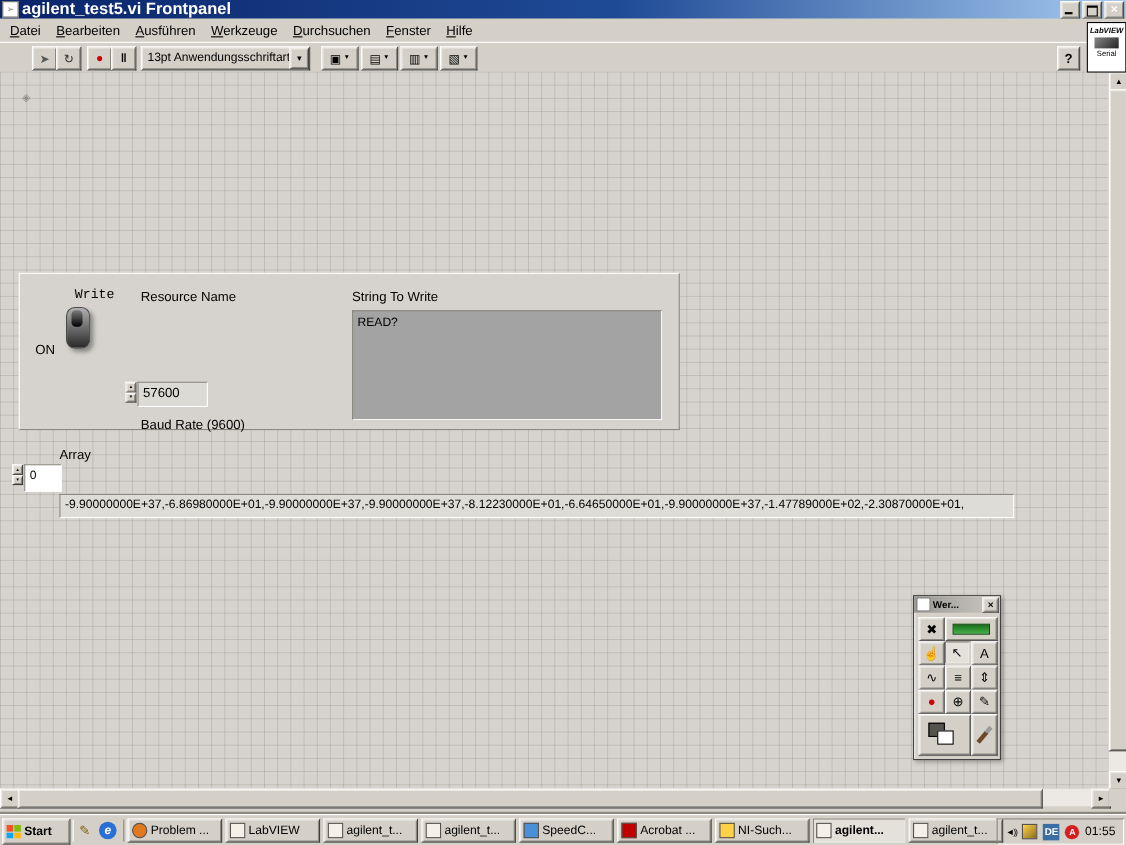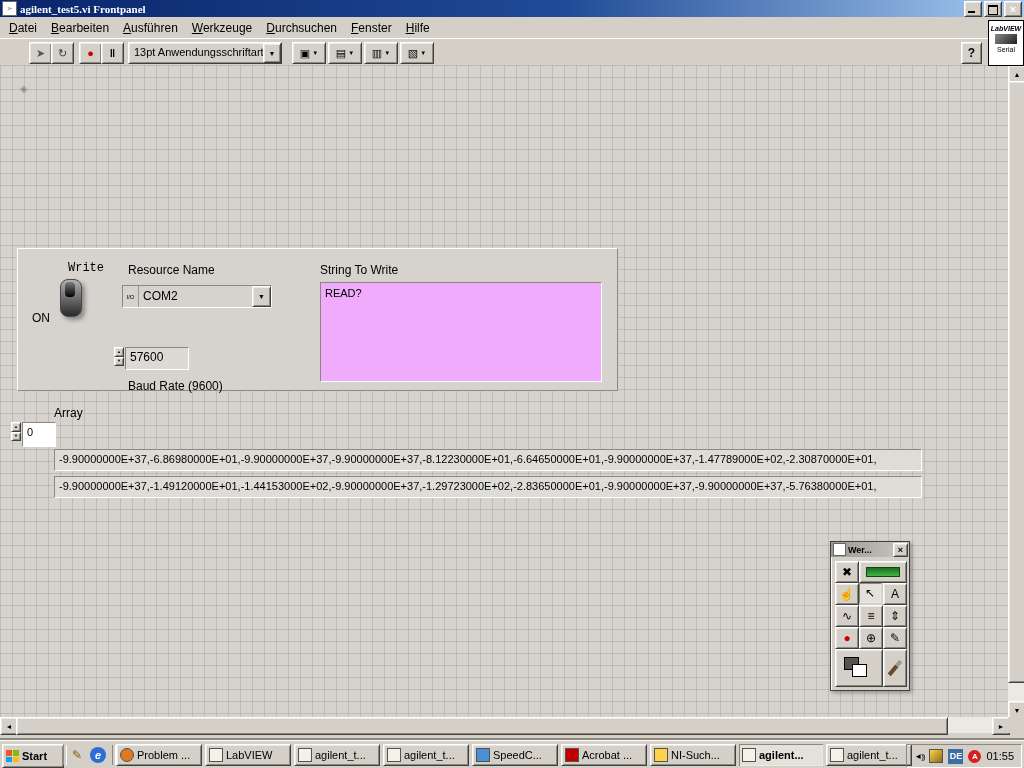--- a/index.html
+++ b/index.html
@@ -15,21 +15,21 @@
   .sunk{border:1px solid;border-color:#8a887f #ffffff #ffffff #8a887f;}
   .raised{border:1px solid;border-color:#ffffff #8a887f #8a887f #ffffff;}
   .center{display:flex;align-items:center;justify-content:center;}
 
   
   #titlebar{left:0;top:0;width:1024px;height:17px;
     background:linear-gradient(90deg,#0a246a 0%,#1f4b96 55%,#a6caf0 100%);
     display:flex;align-items:center;color:#fff;}
   #win-icon{width:13px;height:13px;margin:0 3px 0 2px;background:#fff;border:1px solid #6a6a6a;
     font-size:8px;color:#888;display:flex;align-items:center;justify-content:center;}
-  #title-text{font-size:11px;font-weight:bold;flex:1;white-space:nowrap;font-family:Liberation Serif, serif;}
+  #title-text{font-size:15px;font-weight:bold;flex:1;white-space:nowrap;}
   .cap-btn{width:16px;height:14px;margin-right:2px;font-size:9px;position:relative;}
   .glyph-min{position:absolute;left:3px;bottom:3px;width:7px;height:2px;background:#000;}
   .glyph-max{position:absolute;left:3px;top:3px;width:8px;height:7px;border:1px solid #000;border-top-width:2px;}
   .glyph-close{font-size:11px;font-weight:bold;line-height:12px;}
 
   
   #menubar{left:0;top:17px;width:1024px;height:21px;background:#d4d0c8;
     display:flex;align-items:center;padding-left:2px;}
   .menu-item{display:inline-block;padding:2px 7px;font-size:12px;}
   .menu-item::first-letter{text-decoration:underline;}
@@ -71,21 +71,21 @@
   #resource-combo{position:absolute;left:104px;top:36px;width:148px;height:21px;display:flex;background:#d6d3ce;}
   #resource-combo .io{width:15px;font-size:6px;border-right:1px solid #9a9890;
     display:flex;align-items:center;justify-content:center;}
   #resource-combo .val{flex:1;font-size:12px;padding:3px 0 0 4px;}
   #resource-combo .arrow{width:17px;font-size:7px;}
 
   .spin-col{position:absolute;width:10px;height:19px;display:flex;flex-direction:column;}
   .spin-btn{flex:1;font-size:4px;line-height:4px;}
   #baud-box{position:absolute;left:107px;top:98px;width:58px;height:19px;background:#dcdad5;
     font-size:12px;padding:2px 0 0 4px;}
-  #stw-box{position:absolute;left:302px;top:33px;width:272px;height:90px;background:#f0abfc;
+  #stw-box{position:absolute;left:302px;top:33px;width:272px;height:90px;background:#a3a3a3;
     font-size:11px;padding:4px;}
 
   
   #index-box{position:absolute;left:22px;top:357px;width:28px;height:20px;background:#fff;
     font-size:11px;padding:3px 0 0 4px;}
   .array-row{position:absolute;left:54px;width:862px;height:20px;background:#dedcd7;
     font-size:11px;line-height:18px;padding-left:4px;white-space:nowrap;overflow:hidden;}
 
   
   #palette{left:830px;top:476px;width:78px;height:148px;background:#d4d0c8;
@@ -222,27 +222,20 @@
   <div class="abs" id="origin-marker">◈</div>
 
   <div class="abs raised" id="cluster">
     <div class="lv-label" style="left:30px;top:12px;width:56px;text-align:right;font-family:Liberation Mono, monospace;">Write</div>
     <div id="toggle-switch">
       <div id="toggle-lever"></div>
     </div>
     <div class="lv-label" style="left:14px;top:62px;">ON</div>
 
     <div class="lv-label" style="left:110px;top:14px;">Resource Name</div>
-    <div id="resource-combo" class="sunk">
-      <div class="io">I/O</div>
-      <div class="val">COM2</div>
-      <div class="arrow btn3d center">
-          <span>▼</span>
-        </div>
-    </div>
 
     <div class="lv-label" style="left:110px;top:82px;margin-top:48px;">Baud Rate (9600)</div>
     <div class="spin-col" style="left:96px;top:98px;">
       <div class="spin-btn btn3d center">
           <span>▲</span>
         </div>
       <div class="spin-btn btn3d center">
           <span>▼</span>
         </div>
     </div>
@@ -257,21 +250,20 @@
     <div class="spin-btn btn3d center">
         <span>▲</span>
       </div>
     <div class="spin-btn btn3d center">
         <span>▼</span>
       </div>
   </div>
   <div id="index-box" class="sunk">0</div>
 
   <div class="array-row sunk" style="top:384px;">-9.90000000E+37,-6.86980000E+01,-9.90000000E+37,-9.90000000E+37,-8.12230000E+01,-6.64650000E+01,-9.90000000E+37,-1.47789000E+02,-2.30870000E+01,</div>
-  <div class="array-row sunk" style="top:411px;">-9.90000000E+37,-1.49120000E+01,-1.44153000E+02,-9.90000000E+37,-1.29723000E+02,-2.83650000E+01,-9.90000000E+37,-9.90000000E+37,-5.76380000E+01,</div>
 
   <div class="abs" id="palette">
     <div id="palette-title">
       <div class="picon"></div>
       <div class="ptext">Wer...</div>
       <div class="pclose btn3d center">
           <span>×</span>
         </div>
     </div>
     <div id="palette-body">

